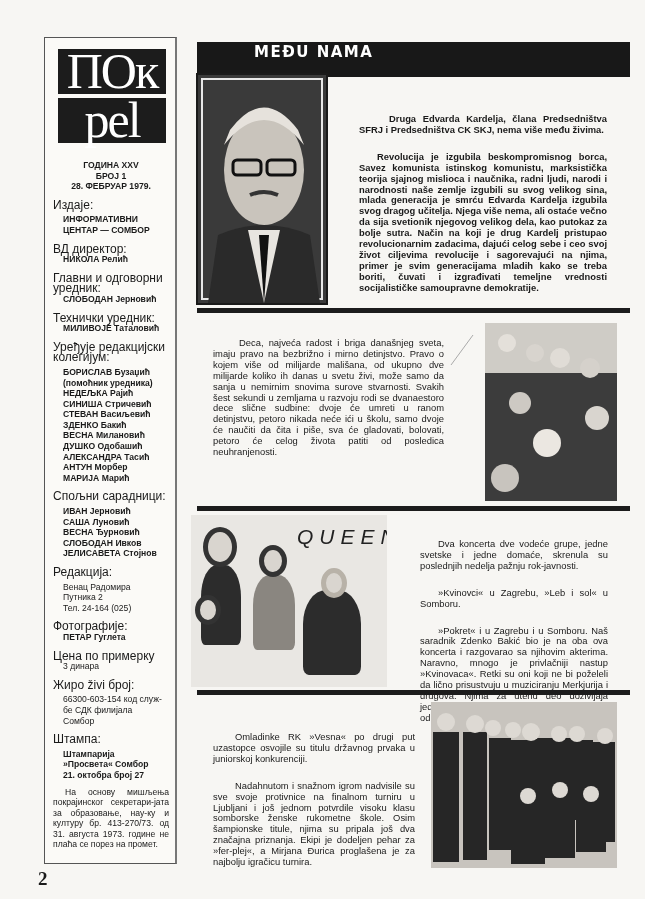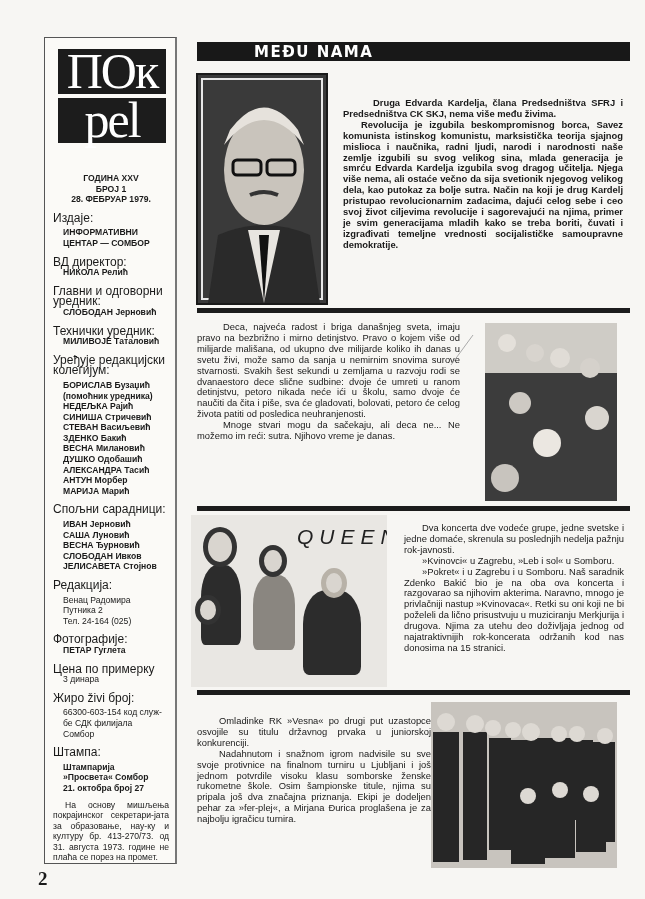--- a/index.html
+++ b/index.html
@@ -15,29 +15,29 @@
                font-size:50px; line-height:45px; text-align:center; letter-spacing:-2px; margin-bottom:4px; }
   .mh-text { position:absolute; left:8px; right:6px; font-size:8.6px; line-height:10.6px; font-weight:bold; }
   .mh-center { text-align:center; }
   .mh-label { font-weight:bold; font-size:12px; margin-top:8px; }
   .mh-ind { padding-left:10px; }
   .mh-ind .ln { display:block; white-space:nowrap; }
   .mh-sub { font-weight:normal; }
   .justify { text-align:justify; }
 
   
-  .headerbar { left:197px; top:42px; width:433px; height:19px; background:#181818; }
+  .headerbar { left:197px; top:42px; width:433px; height:35px; background:#181818; }
   .headerbar span { position:absolute; left:57px; top:1px; color:#fff; font-weight:bold;
                     font-size:15px; letter-spacing:1.5px; font-family:"DejaVu Sans", sans-serif; }
 
   .photo { background:#3a3a3a; border:2px solid #1a1a1a; box-sizing:border-box; overflow:hidden; }
   .photo-inner { position:absolute; inset:3px; border:2px solid #e8e8e8; }
 
   .art { font-size:9.4px; line-height:10.9px; text-align:justify; }
-  .art p { margin:0; text-indent:18px; }
+  .art p { margin:16px; text-indent:18px; }
   .bold-art { font-weight:bold; }
 
   .rule { background:#1c1c1c; height:5px; }
 
   .queen-photo { background:#e9e7e3; overflow:hidden; }
   .queen-word { position:absolute; left:106px; top:10px; font-size:21px; letter-spacing:6px; font-style:italic;
                 color:#222; font-family:"Liberation Sans", sans-serif; }
   .figure { position:absolute; background:#2c2c2c; border-radius:40% 40% 10% 10%; }
   .head { position:absolute; background:#d9d5cf; border-radius:50%; border:5px solid #333; box-sizing:border-box; }
 
@@ -46,21 +46,21 @@
 </head>
 <body>
 
 <div class="abs masthead">
   <div class="logo">
     <div class="row">ПОк</div>
     <div class="row">pel</div>
   </div>
 
   <div class="mh-text" style="top:116px;">
-    <div class="mh-center" style="margin-top:19px;">
+    <div class="mh-center" style="margin-top:6px;">
       <div>ГОДИНА XXV</div>
       <div>БРОЈ 1</div>
       <div>28. ФЕБРУАР 1979.</div>
     </div>
 
     <div class="mh-label mh-sub">Издаје:</div>
     <div class="mh-ind" style="margin-top:4px;">
       <span class="ln">ИНФОРМАТИВНИ</span>
       <span class="ln">ЦЕНТАР — СОМБОР</span>
     </div>
@@ -149,21 +149,20 @@
 
 <div class="abs art bold-art" style="left:343px; top:98px; width:280px;">
   <p style="text-indent:30px;">Druga Edvarda Kardelja, člana Predsedništva SFRJ i Predsedništva CK SKJ, nema više među živima.</p>
   <p>Revolucija je izgubila beskompromisnog borca, Savez komunista istinskog komunistu, marksistička teorija sjajnog mislioca i naučnika, radni ljudi, narodi i narodnosti naše zemlje izgubili su svog velikog sina, mlada generacija je smrću Edvarda Kardelja izgubila svog dragog učitelja. Njega više nema, ali ostaće večno da sija svetionik njegovog velikog dela, kao putokaz za bolje sutra. Način na koji je drug Kardelj pristupao revolucionarnim zadacima, dajući celog sebe i ceo svoj život ciljevima revolucije i sagorevajući na njima, primer je svim generacijama mladih kako se treba boriti, čuvati i izgrađivati temeljne vrednosti socijalističke samoupravne demokratije.</p>
 </div>
 
 <div class="abs rule" style="left:197px; top:308px; width:433px;"></div>
 
 <div class="abs art" style="left:197px; top:322px; width:263px;">
   <p style="text-indent:26px;">Deca, najveća radost i briga današnjeg sveta, imaju pravo na bezbrižno i mirno detinjstvo. Pravo o kojem više od milijarde mališana, od ukupno dve milijarde koliko ih danas u svetu živi, može samo da sanja u nemirnim snovima surove stvarnosti. Svakih šest sekundi u zemljama u razvoju rodi se dvanaestoro dece slične sudbine: dvoje će umreti u ranom detinjstvu, petoro nikada neće ići u školu, samo dvoje će naučiti da čita i piše, sva će gladovati, bolovati, petoro će celog života patiti od posledica neuhranjenosti.</p>
-  <p style="text-indent:26px;">Mnoge stvari mogu da sačekaju, ali deca ne... Ne možemo im reći: sutra. Njihovo vreme je danas.</p>
 </div>
 <svg class="abs" style="left:448px; top:330px;" width="30" height="40">
   <line x1="25" y1="5" x2="3" y2="35" stroke="#aaa" stroke-width="1"></line>
 </svg>
 
 <div class="abs" style="left:485px; top:323px; width:132px; height:178px; background:#6a6a6a; overflow:hidden;">
   <svg width="132" height="178">
     <rect width="132" height="178" fill="#cfccc6"></rect>
     <rect y="50" width="132" height="128" fill="#3c3c3c"></rect>
     <circle cx="22" cy="20" r="9" fill="#e4e0da"></circle>

